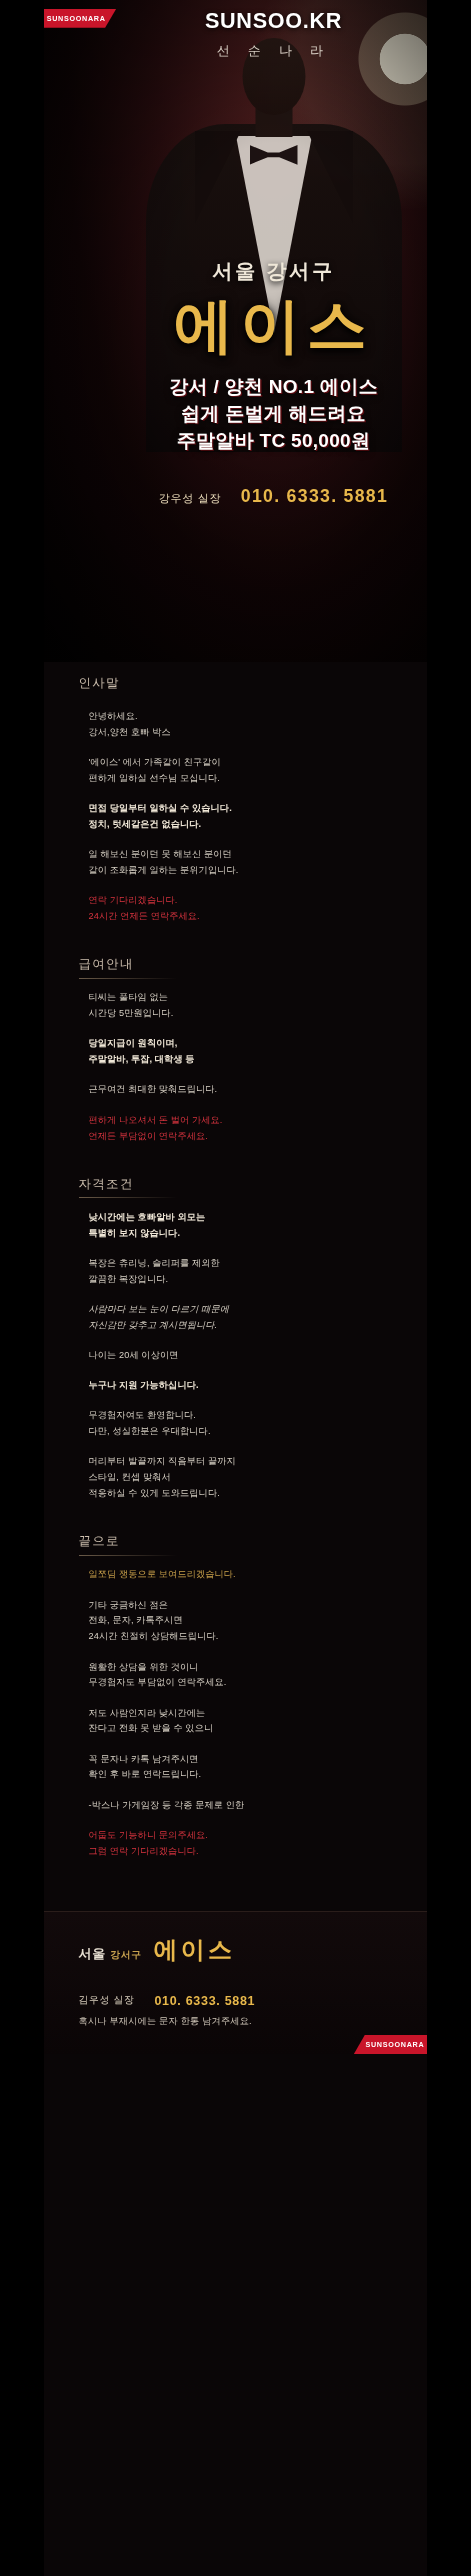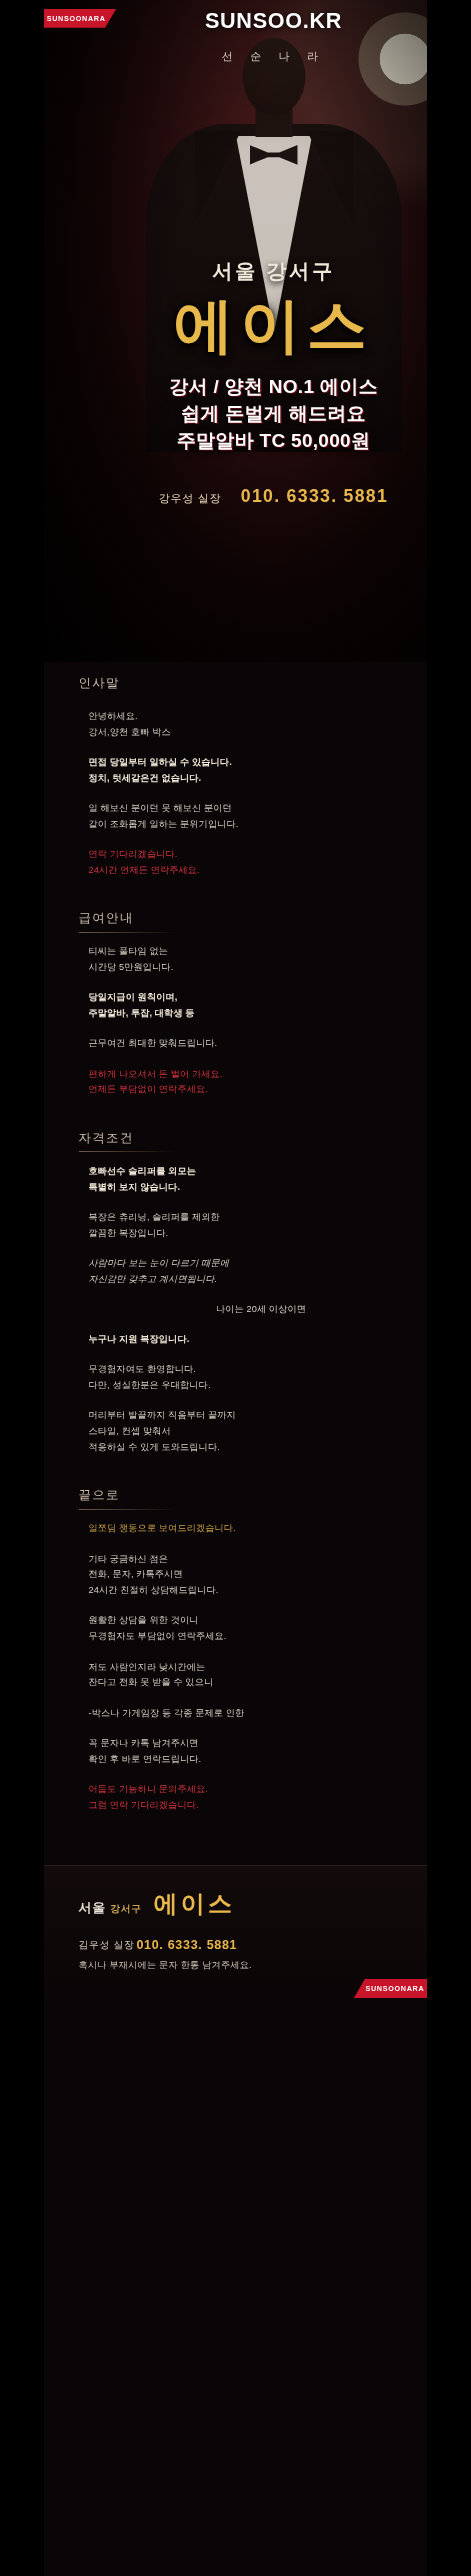--- a/index.html
+++ b/index.html
@@ -99,23 +99,23 @@
   }
   .brand-title .main {
     color: #ffffff;
     font-size: 21.6px;
     font-weight: bold;
     letter-spacing: 0.7px;
     text-shadow: 0 1.3px 5.2px rgba(0,0,0,0.9);
   }
   .brand-title .sub {
     color: #d8cfc4;
-    font-size: 11px;
+    font-size: 13px;
     letter-spacing: 7.2px;
-    margin-top: 15px;
+    margin-top: 8px;
   }
 
   .hero-loc {
     position: absolute; left: 0; right: 0; top: 257px;
     text-align: center;
     color: #efe7d8;
     font-size: 20.3px;
     font-weight: bold;
     letter-spacing: 2.6px;
     text-shadow: 0 2px 6.6px #000;
@@ -210,22 +210,22 @@
     margin-left: 41px;
   }
   .footer-logo .loc {
     color: #e8e0d2; font-size: 13px; font-weight: bold; letter-spacing: 0.7px;
   }
   .footer-logo .loc em { font-style: normal; color: #c7a24f; font-size: 9.8px; }
   .footer-logo .nm {
     color: #e8b84b; font-size: 24px; font-weight: bold; letter-spacing: 3.3px;
   }
   .footer-contact {
-    margin: 18px 0 0 41px;
-    display: flex; align-items: flex-end; gap: 2px;
+    margin: 28px 0 0 41px;
+    display: flex; align-items: center; gap: 20px;
   }
   .footer-contact .person { color: #d9cfbd; font-size: 9.8px; letter-spacing: 0.7px; }
   .footer-contact .phone { color: #e8b84b; font-size: 12.5px; font-weight: bold; letter-spacing: 0.7px; }
   .footer-note {
     margin: 7.9px 0 0 41px;
     color: #cfc6b8; font-size: 9.2px; letter-spacing: 0.2px;
   }
   .footer-chip {
     position: absolute; right: 0; bottom: 0;
     background: #c9152a; color: #fff;
@@ -274,41 +274,42 @@
     </div>
 
     <div class="hero-contact">
       <span class="person">강우성 실장</span>
       <span class="phone">010. 6333. 5881</span>
     </div>
   </div>
 
   <div class="content" id="sections-root">
       <div class="section"><div class="sec-head"><span class="txt">인사말</span><span class="rule"></span></div><div class="para " style="white-space: pre-line;">안녕하세요.
-강서,양천 호빠 박스</div><div class="para bold" style="white-space: pre-line;">면접 당일부터 일하실 수 있습니다.
+강서,양천 호빠 박스</div><div class="para " style="white-space: pre-line;">'에이스' 에서 가족같이 친구같이
+편하게 일하실 선수님 모십니다.</div><div class="para bold" style="white-space: pre-line;">면접 당일부터 일하실 수 있습니다.
 정치, 텃세같은건 없습니다.</div><div class="para " style="white-space: pre-line;">일 해보신 분이던 못 해보신 분이던
 같이 조화롭게 일하는 분위기입니다.</div><div class="para red" style="white-space: pre-line;">연락 기다리겠습니다.
 24시간 언제든 연락주세요.</div></div>
       <div class="section"><div class="sec-head"><span class="txt">급여안내</span><span class="rule"></span></div><div class="para " style="white-space: pre-line;">티씨는 풀타임 없는
 시간당 5만원입니다.</div><div class="para bold" style="white-space: pre-line;">당일지급이 원칙이며,
 주말알바, 투잡, 대학생 등</div><div class="para " style="white-space: pre-line;">근무여건 최대한 맞춰드립니다.</div><div class="para red" style="white-space: pre-line;">편하게 나오셔서 돈 벌어 가세요.
 언제든 부담없이 연락주세요.</div></div>
-      <div class="section"><div class="sec-head"><span class="txt">자격조건</span><span class="rule"></span></div><div class="para bold" style="white-space: pre-line;">호빠선수 슬리퍼를 외모는
+      <div class="section"><div class="sec-head"><span class="txt">자격조건</span><span class="rule"></span></div><div class="para bold" style="white-space: pre-line;">낮시간에는 호빠알바 외모는
 특별히 보지 않습니다.</div><div class="para " style="white-space: pre-line;">복장은 츄리닝, 슬리퍼를 제외한
 깔끔한 복장입니다.</div><div class="para " style="white-space: pre-line; font-style: italic;">사람마다 보는 눈이 다르기 때문에
-자신감만 갖추고 계시면됩니다.</div><div class="para " style="white-space: pre-line; text-align: center;">나이는 20세 이상이면</div><div class="para bold" style="white-space: pre-line;">누구나 지원 복장입니다.</div><div class="para " style="white-space: pre-line;">무경험자여도 환영합니다.
+자신감만 갖추고 계시면됩니다.</div><div class="para " style="white-space: pre-line;">나이는 20세 이상이면</div><div class="para bold" style="white-space: pre-line;">누구나 지원 가능하십니다.</div><div class="para " style="white-space: pre-line;">무경험자여도 환영합니다.
 다만, 성실한분은 우대합니다.</div><div class="para " style="white-space: pre-line;">머리부터 발끝까지 직음부터 끝까지
 스타일, 컨셉 맞춰서
 적응하실 수 있게 도와드립니다.</div></div>
       <div class="section"><div class="sec-head"><span class="txt">끝으로</span><span class="rule"></span></div><div class="para gold" style="white-space: pre-line;">일쪼딤 쟁동으로 보여드리겠습니다.</div><div class="para " style="white-space: pre-line;">기타 궁금하신 점은
 전화, 문자, 카톡주시면
 24시간 친절히 상담해드립니다.</div><div class="para " style="white-space: pre-line;">원활한 상담을 위한 것이니
 무경험자도 부담없이 연락주세요.</div><div class="para " style="white-space: pre-line;">저도 사람인지라 낮시간에는
-잔다고 전화 못 받을 수 있으니</div><div class="para " style="white-space: pre-line;">-박스나 가게임장 등 각종 문제로 인한</div><div class="para " style="white-space: pre-line;">꼭 문자나 카톡 남겨주시면
-확인 후 바로 연락드립니다.</div><div class="para red" style="white-space: pre-line;">어둡도 기능하니 문의주세요.
+잔다고 전화 못 받을 수 있으니</div><div class="para " style="white-space: pre-line;">꼭 문자나 카톡 남겨주시면
+확인 후 바로 연락드립니다.</div><div class="para " style="white-space: pre-line;">-박스나 가게임장 등 각종 문제로 인한</div><div class="para red" style="white-space: pre-line;">어둡도 기능하니 문의주세요.
 그럼 연락 기다리겠습니다.</div></div>
     </div>
 
   <div class="footer">
     <div class="footer-logo">
       <span class="loc">
         <span>서울</span>
         <em>강서구</em>
       </span>
       <span class="nm">에이스</span>

